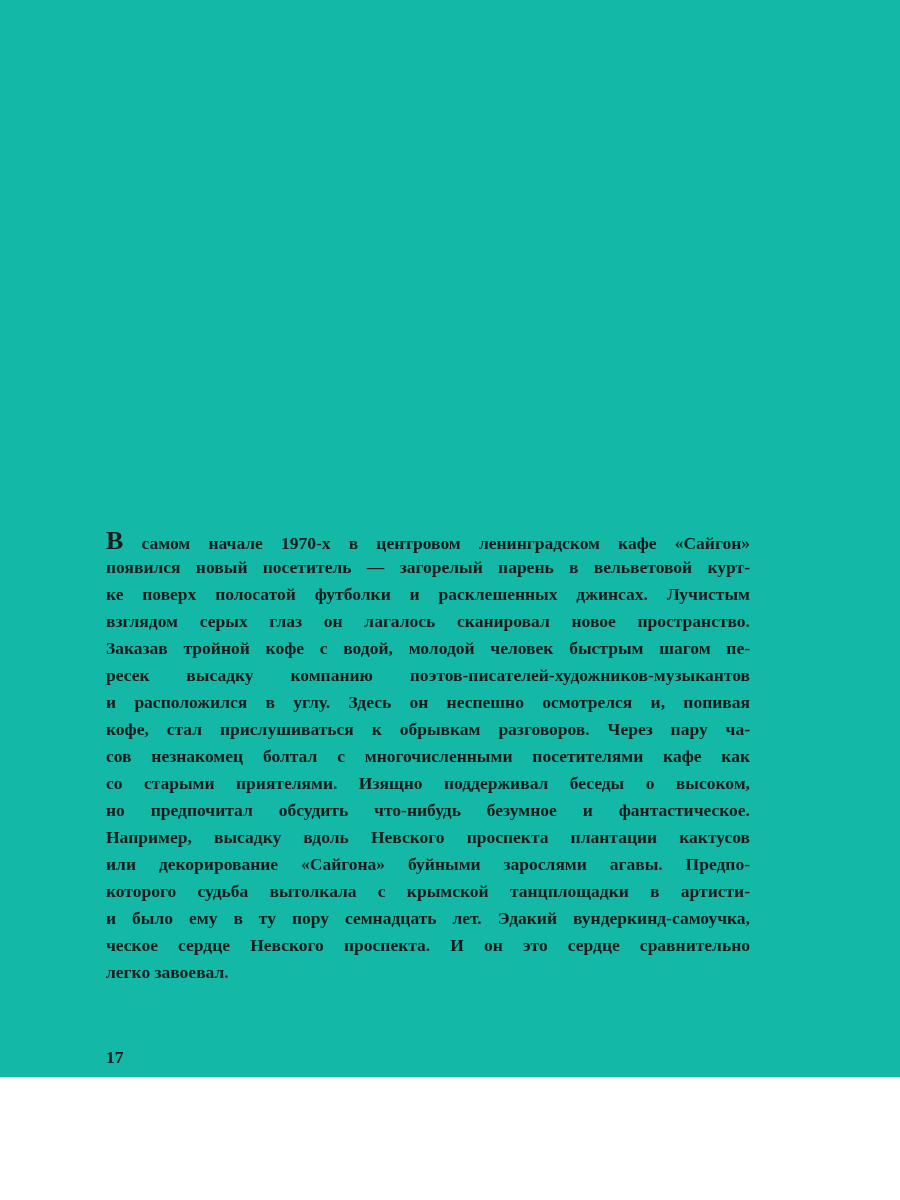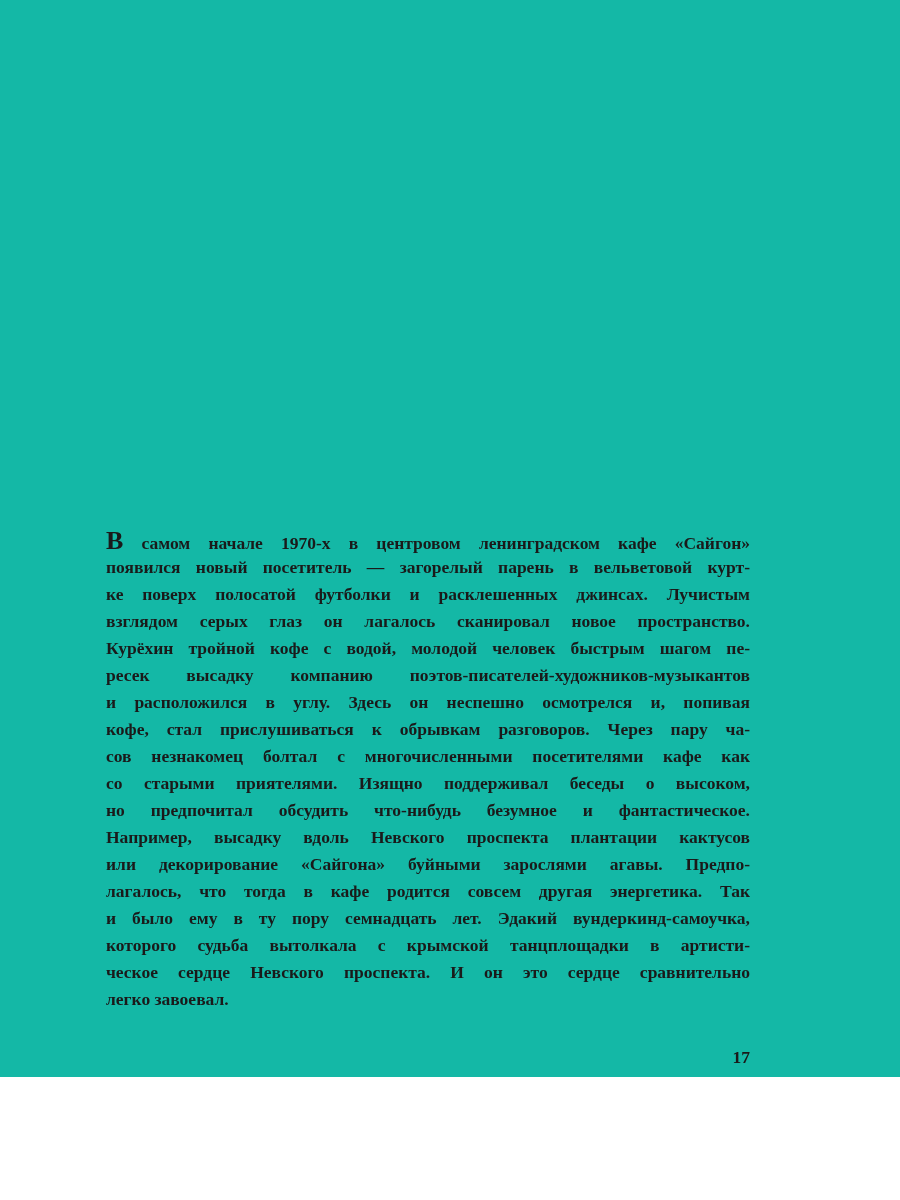--- a/index.html
+++ b/index.html
@@ -42,50 +42,49 @@
   .initial {
     font-size: 26px;
     font-weight: 700;
     line-height: 27px;
   }
   .page-number {
     position: absolute;
     left: 106px;
     top: 1047px;
     width: 644px;
-    text-align: right;
+    text-align: left;
     font-size: 17.5px;
     font-weight: 600;
     color: #1a1a1a;
   }
 </style>
 </head>
 <body>
 
 <div class="page">
   <div class="text-block">
     <div class="line">
       <span class="initial">В</span>
       <span>самом начале 1970-х в центровом ленинградском кафе «Сайгон»</span>
     </div>
     <div class="lines">
 
     <div class="line">появился новый посетитель — загорелый парень в вельветовой курт-</div>
         <div class="line">ке поверх полосатой футболки и расклешенных джинсах. Лучистым</div>
         <div class="line">взглядом серых глаз он лагалось сканировал новое пространство.</div>
-        <div class="line">Курёхин тройной кофе с водой, молодой человек быстрым шагом пе-</div>
+        <div class="line">Заказав тройной кофе с водой, молодой человек быстрым шагом пе-</div>
         <div class="line">ресек высадку компанию поэтов-писателей-художников-музыкантов</div>
         <div class="line">и расположился в углу. Здесь он неспешно осмотрелся и, попивая</div>
         <div class="line">кофе, стал прислушиваться к обрывкам разговоров. Через пару ча-</div>
         <div class="line">сов незнакомец болтал с многочисленными посетителями кафе как</div>
         <div class="line">со старыми приятелями. Изящно поддерживал беседы о высоком,</div>
         <div class="line">но предпочитал обсудить что-нибудь безумное и фантастическое.</div>
         <div class="line">Например, высадку вдоль Невского проспекта плантации кактусов</div>
         <div class="line">или декорирование «Сайгона» буйными зарослями агавы. Предпо-</div>
-        <div class="line">лагалось, что тогда в кафе родится совсем другая энергетика. Так</div>
+        <div class="line">которого судьба вытолкала с крымской танцплощадки в артисти-</div>
         <div class="line">и было ему в ту пору семнадцать лет. Эдакий вундеркинд-самоучка,</div>
-        <div class="line">которого судьба вытолкала с крымской танцплощадки в артисти-</div>
         <div class="line">ческое сердце Невского проспекта. И он это сердце сравнительно</div>
         <div class="line">легко завоевал.</div>
       </div>
   </div>
   <div class="page-number">17</div>
 </div>
 
 </body></html>

